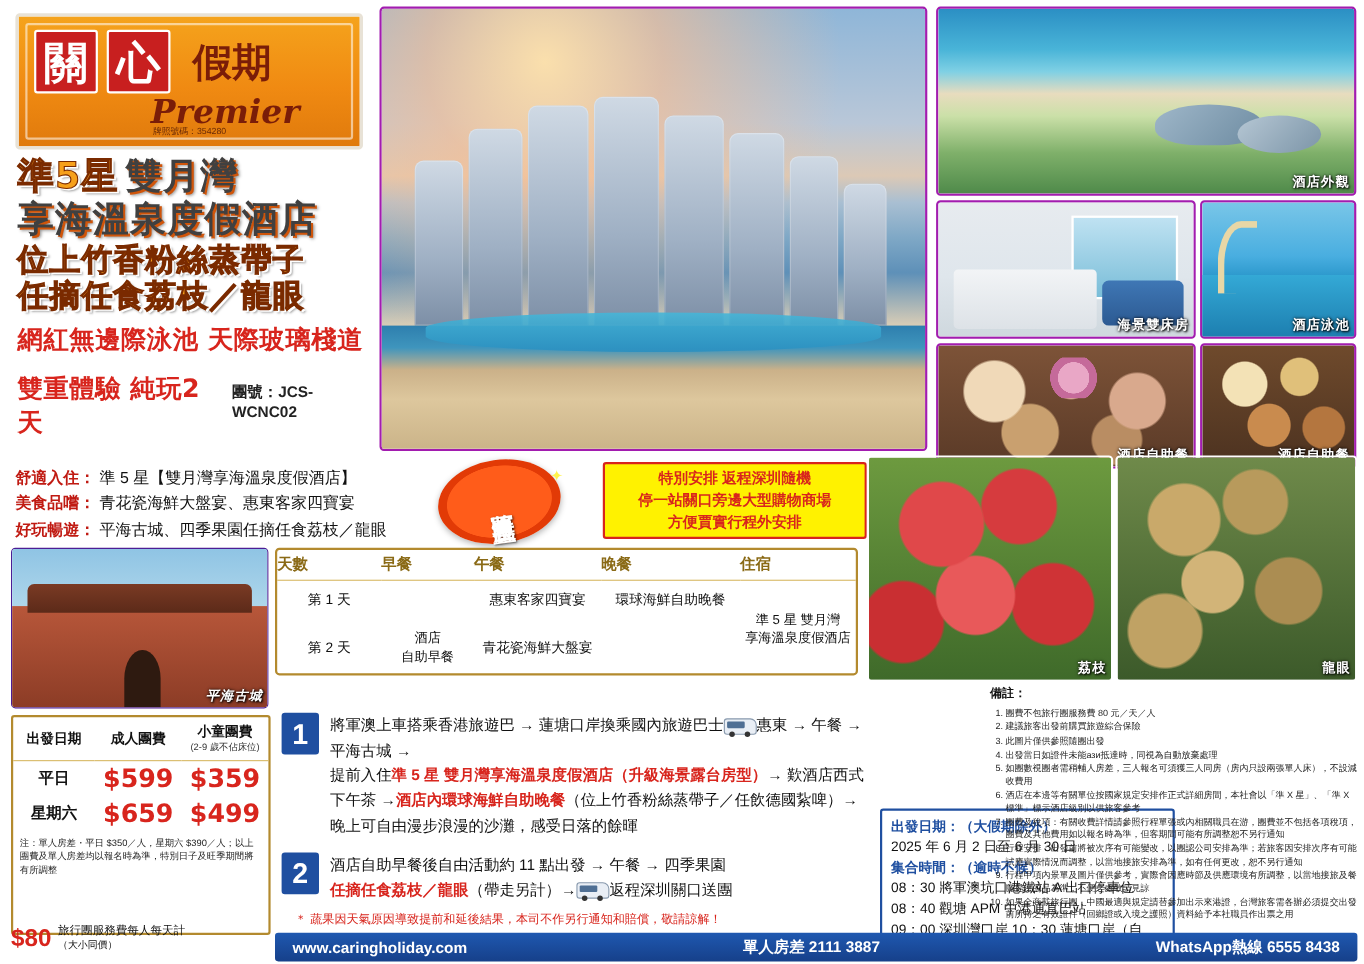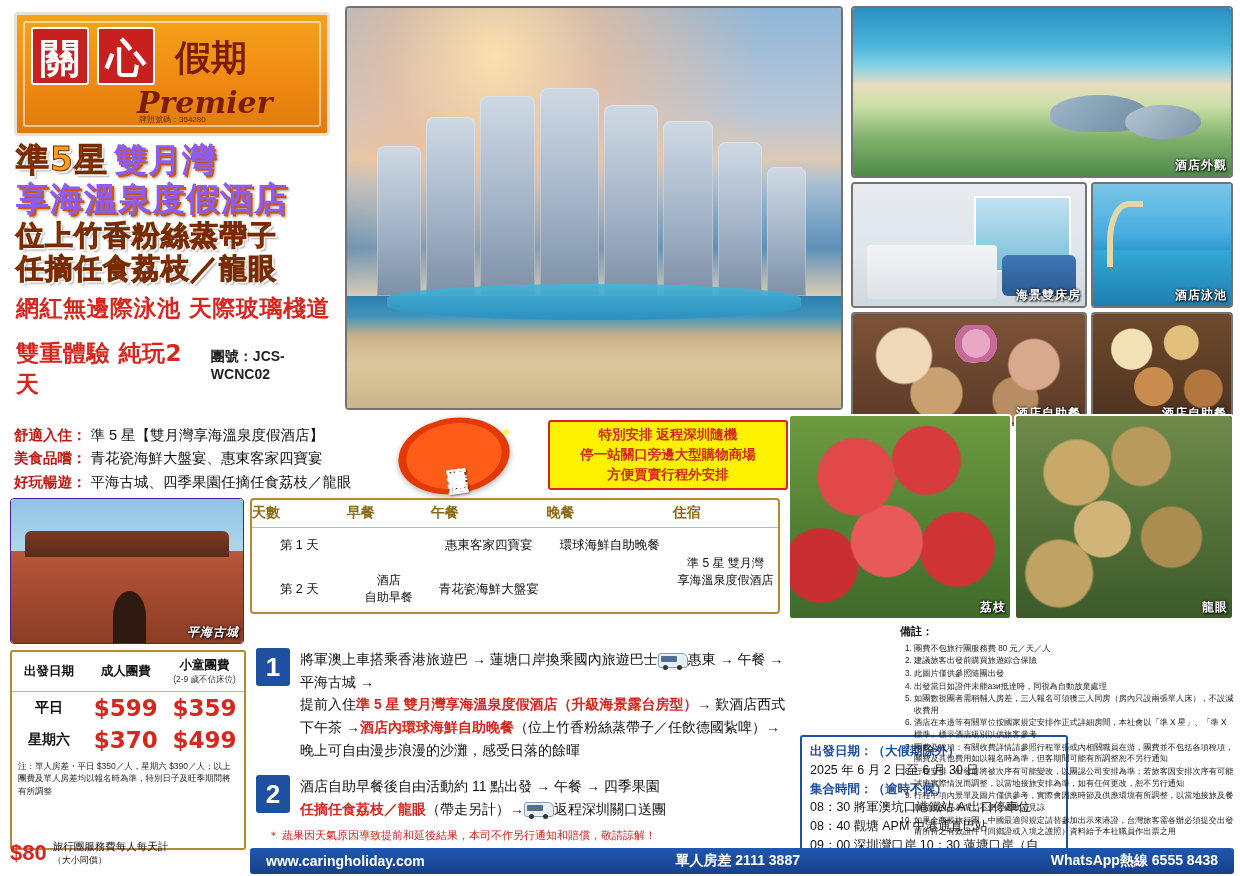--- a/index.html
+++ b/index.html
@@ -12,21 +12,21 @@
     overflow:hidden;
   }
   .page { position:relative; width:1240px; height:876px; background:#fff; }
 
   
   .hero {
     position:absolute; left:345px; top:6px; width:888px; height:420px;
   }
   .photo {
     position:absolute; border-radius:4px; overflow:hidden;
-    border:2px solid #737373;
+    border:2px solid #a21caf;
   }
   .cap {
     position:absolute; right:4px; bottom:2px;
     color:#fff; font-size:12px; font-weight:bold;
     text-shadow:0 0 3px #000, 1px 1px 2px #000;
     letter-spacing:1px;
   }
   .main-photo { left:0; top:0; width:498px; height:404px; }
   .p-sky {
     position:absolute; inset:0;
@@ -113,21 +113,21 @@
   .hl-row { display:flex; align-items:center; gap:6px; margin-bottom:2px; }
   .hl-orange {
     font-family:"DejaVu Sans", sans-serif;
     font-size:33px; font-weight:bold; color:#f6a01b;
     -webkit-text-stroke:1px #7a2a00;
     text-shadow:2px 2px 0 #fff, 3px 3px 2px rgba(0,0,0,.35);
     letter-spacing:1px; line-height:1.12;
   }
   .hl-white {
     font-family:"DejaVu Sans", sans-serif;
-    font-size:33px; font-weight:bold; color:#8b5cf6;
+    font-size:33px; font-weight:bold; color:#404040;
     text-shadow:2px 2px 0 #d0550a, 3px 3px 3px rgba(0,0,0,.45);
     letter-spacing:1px; line-height:1.12;
   }
   .hl-orange.sm { font-size:28px; }
   .hl-red {
     font-family:"DejaVu Sans", sans-serif;
     font-size:23px; font-weight:bold; color:#d8251d;
     text-shadow:1px 1px 0 #fff;
     letter-spacing:.5px;
   }
@@ -477,21 +477,21 @@
         </tr>
       </thead>
       <tbody>
         <tr>
           <td class="day">平日</td>
           <td class="amt">$599</td>
           <td class="amt">$359</td>
         </tr>
         <tr>
           <td class="day">星期六</td>
-          <td class="amt">$370</td>
+          <td class="amt">$659</td>
           <td class="amt">$499</td>
         </tr>
         <tr>
           <td class="foot" colspan="3">注：單人房差・平日 $350／人，星期六 $390／人；以上團費及單人房差均以報名時為準，特別日子及旺季期間將有所調整</td>
         </tr>
       </tbody>
     </table>
   </div>
 
   <div class="tipbox">

